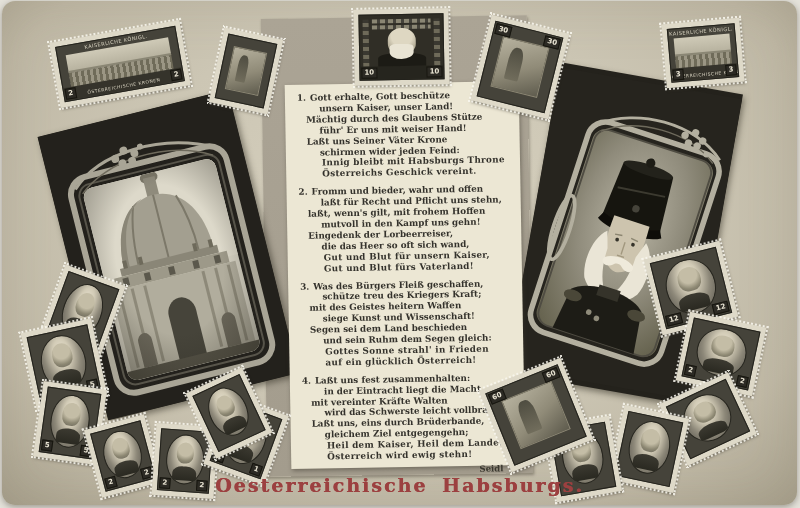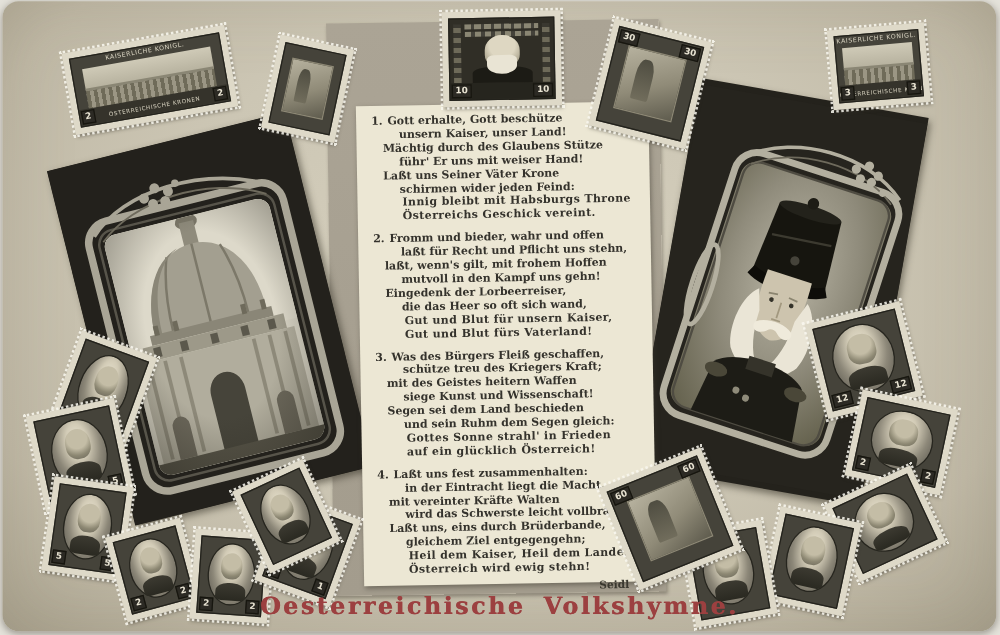--- a/index.html
+++ b/index.html
@@ -422,15 +422,15 @@
             <span class="val br">1</span>
           </div>
         </div>
         <div class="stamp portrait" style="left: 196px; top: 376px; width: 62px; height: 72px; transform: rotate(-25deg);">
           <div class="ink">
       <div class="oval"></div>
       </div>
         </div>
       </div>
 
-    <div class="title" style="color: rgb(156, 64, 64);">Oesterreichische Volkshymne.</div>
+    <div class="title" style="color: rgb(156, 64, 64);">Oesterreichische Habsburgs.</div>
   </div>
 </div>
 
 </body></html>

